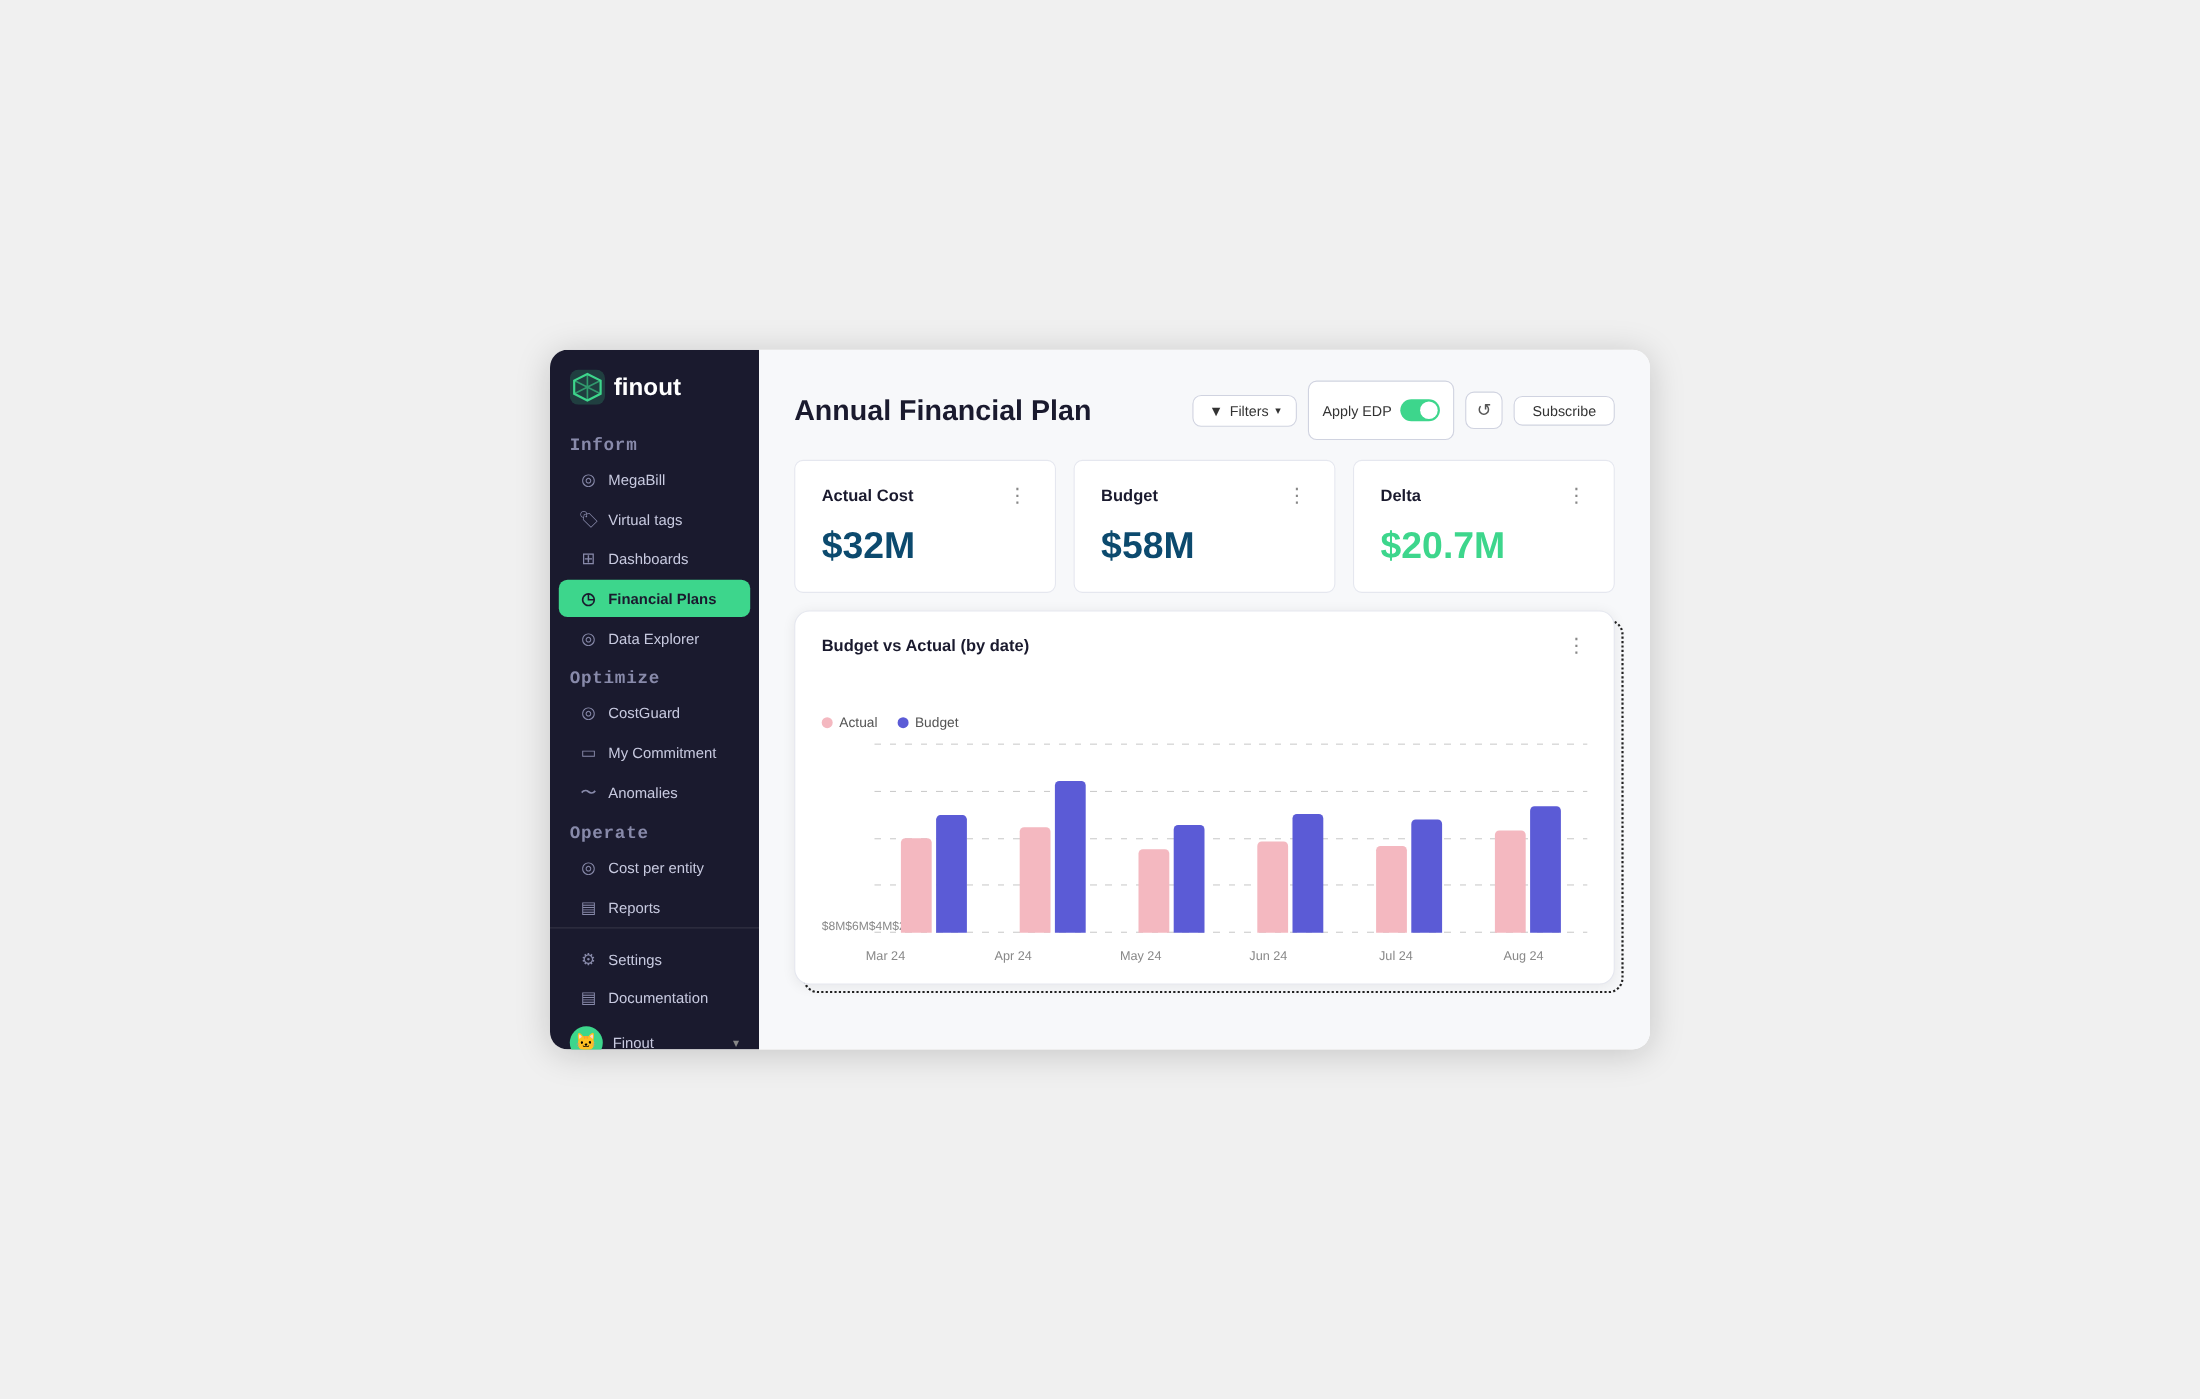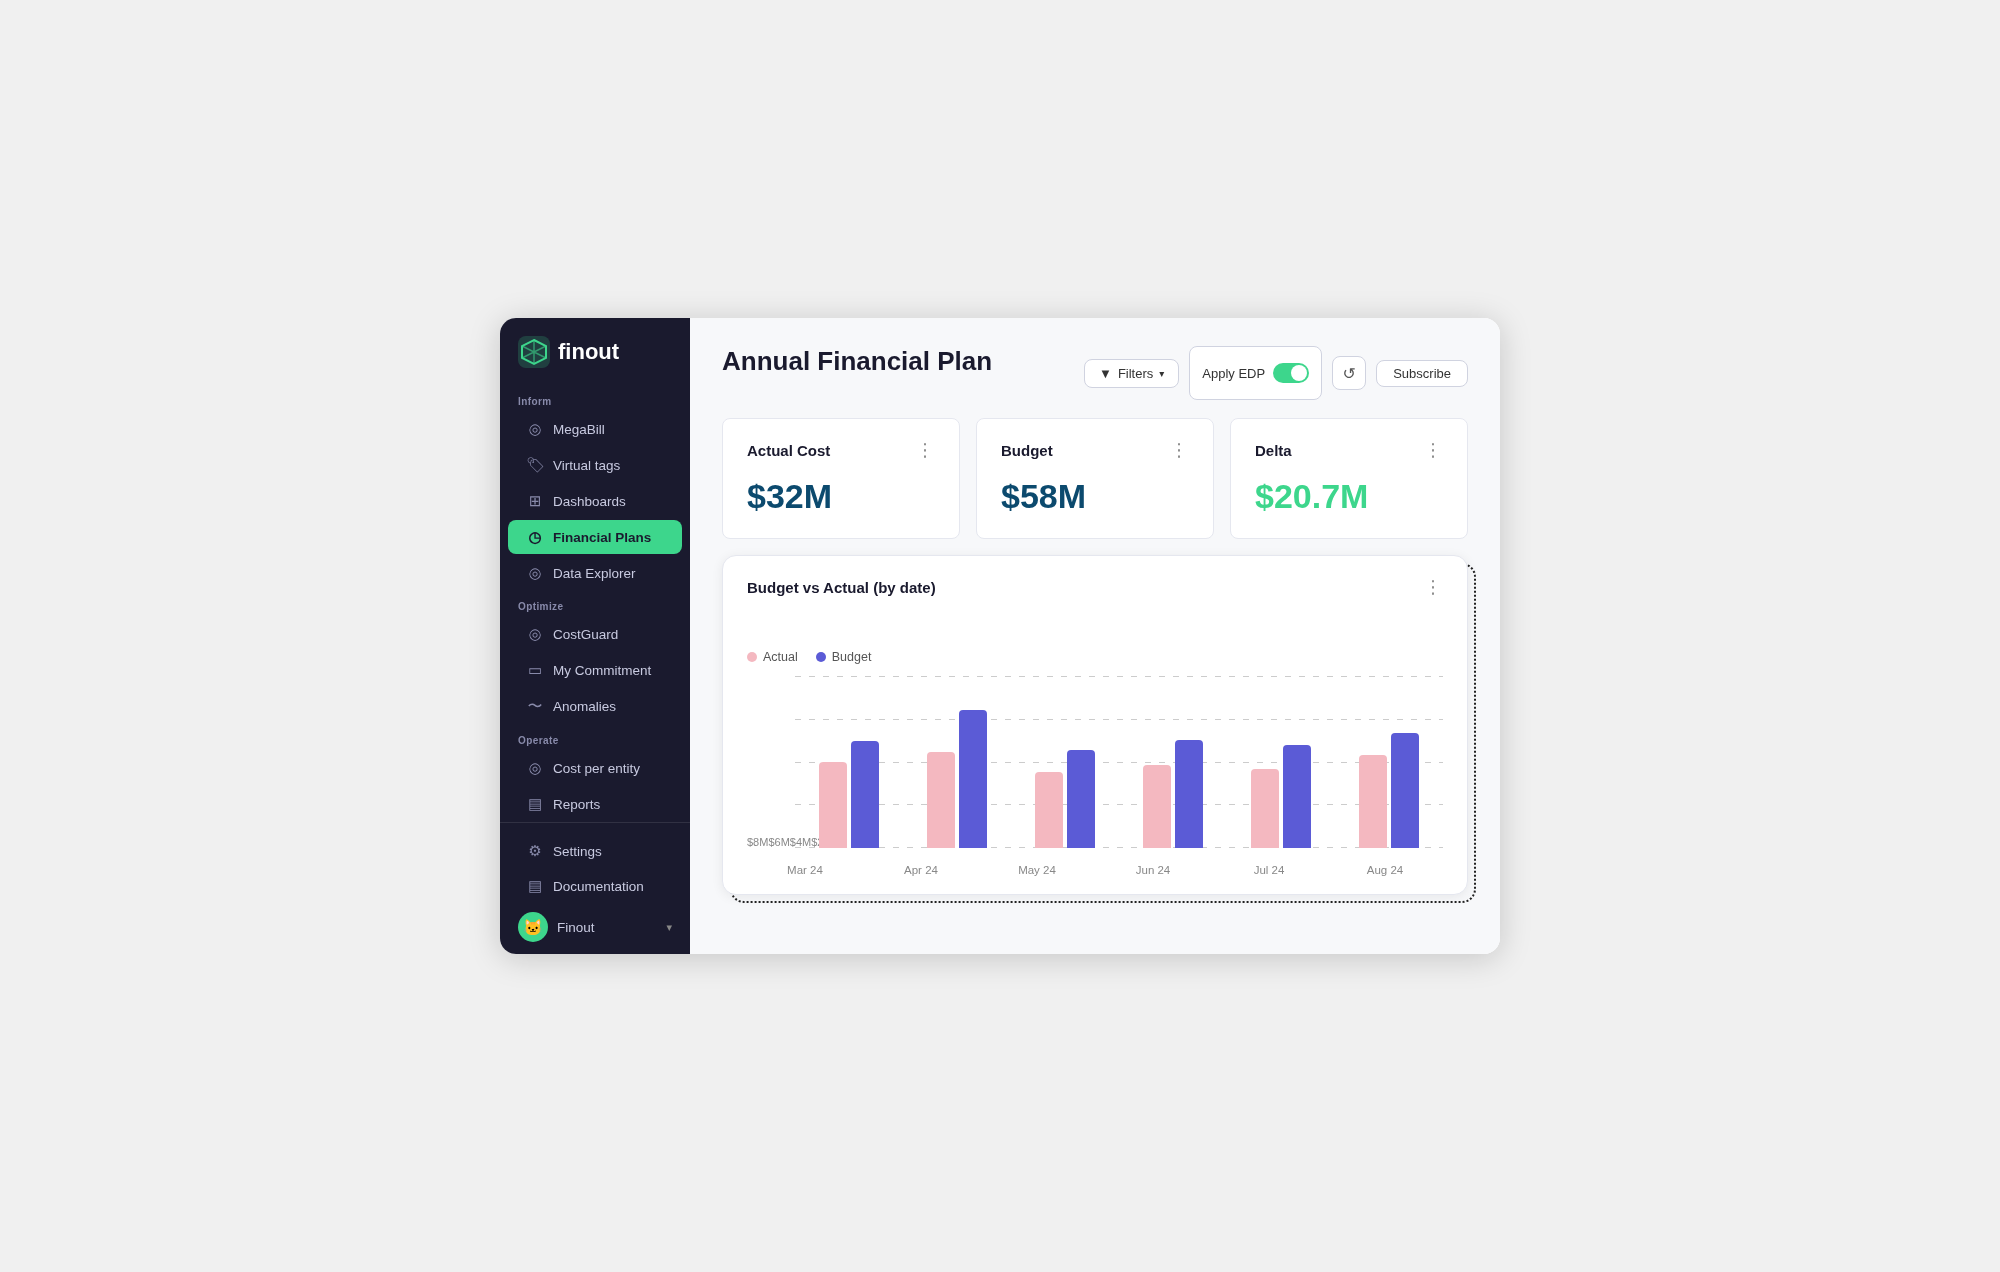--- a/index.html
+++ b/index.html
@@ -38,26 +38,27 @@
       padding: 0 18px 18px 18px;
       font-size: 22px;
       font-weight: 700;
       color: #fff;
     }
     .sidebar-logo-icon {
       width: 32px;
       height: 32px;
     }
     .sidebar-section-label {
-      font-size: 10px;
+      font-size: 16px;
       color: #888aaa;
       font-weight: 600;
       padding: 10px 18px 4px 18px;
       letter-spacing: 0.04em;
       text-transform: none;
+      font-family: Liberation Mono, monospace;
     }
     .sidebar-item {
       display: flex;
       align-items: center;
       gap: 9px;
       padding: 8px 18px;
       font-size: 13.5px;
       color: #c8cae0;
       cursor: pointer;
       border-radius: 8px;
@@ -105,20 +106,21 @@
     .main {
       flex: 1;
       background: #f7f8fa;
       padding: 28px 32px 20px 32px;
       overflow-y: auto;
       display: flex;
       flex-direction: column;
     }
     .main-header {
       display: flex;
+      align-items: center;
       justify-content: space-between;
       margin-bottom: 18px;
     }
     .page-title {
       font-size: 26px;
       font-weight: 700;
       color: #1a1a2e;
     }
     .header-right {
       display: flex;

